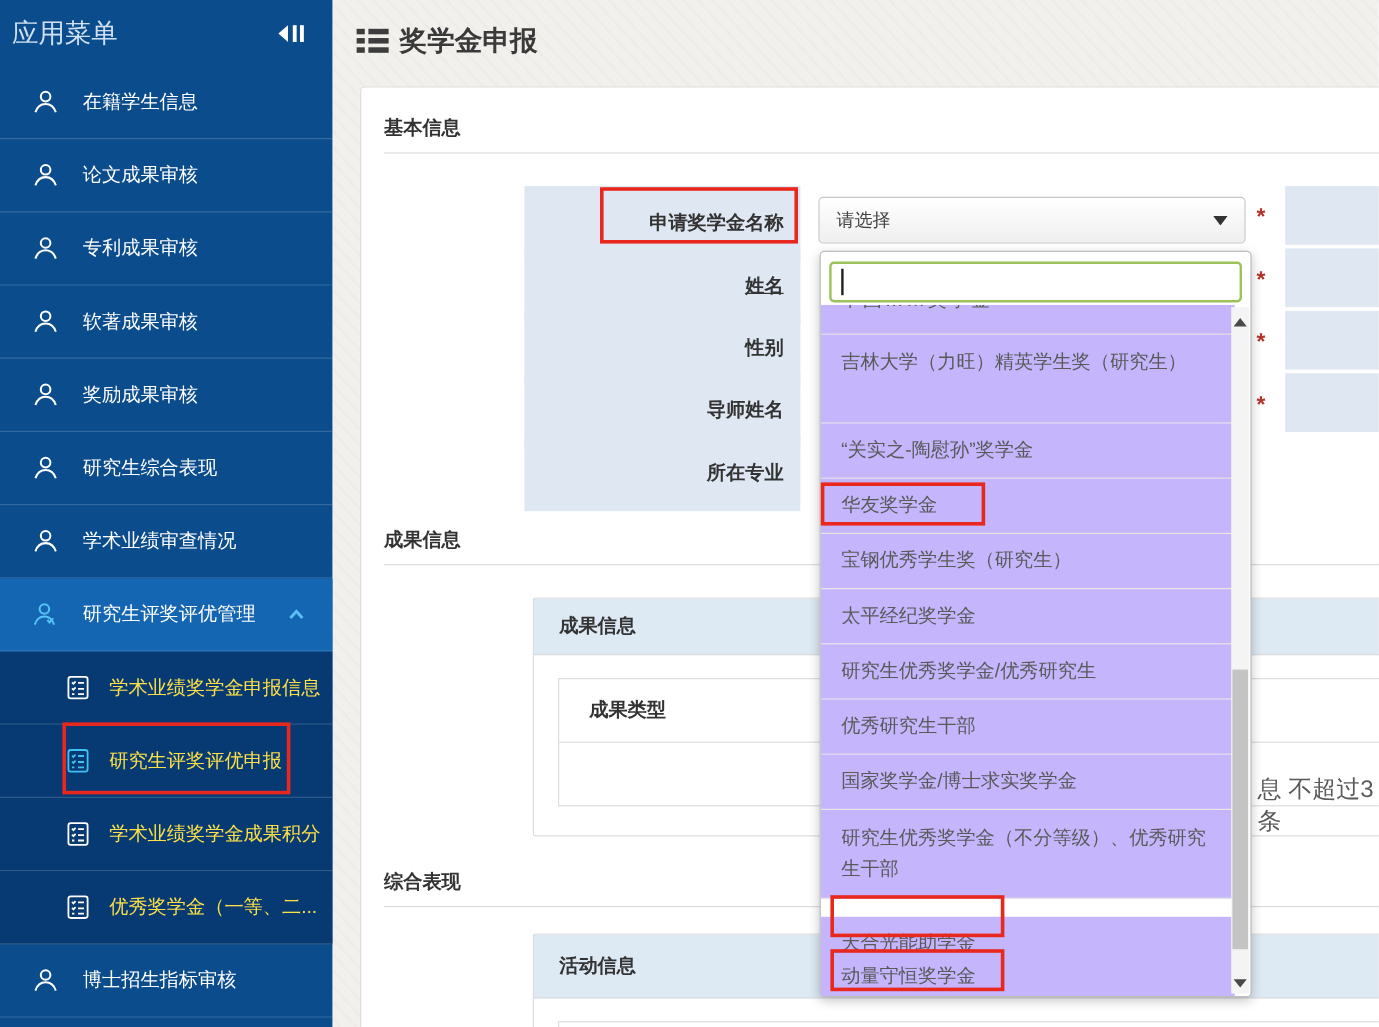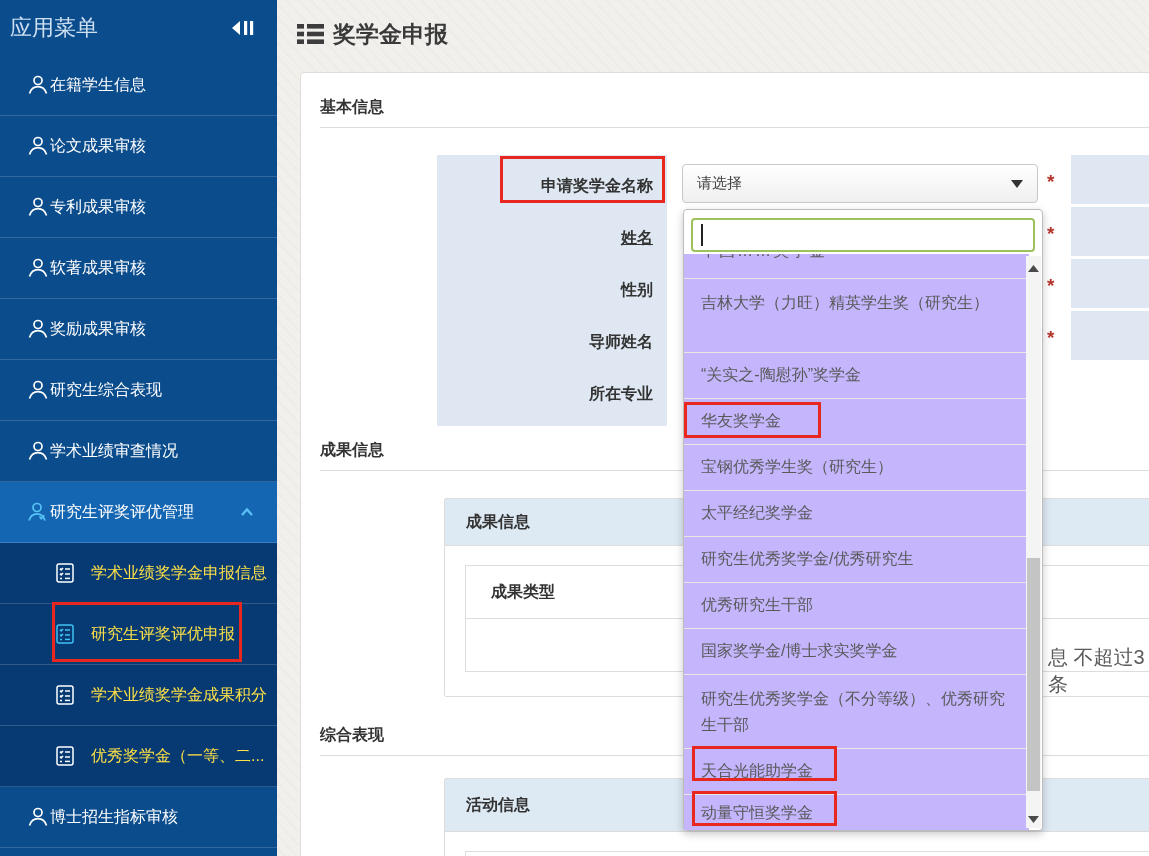--- a/index.html
+++ b/index.html
@@ -5,21 +5,21 @@
   * { margin:0; padding:0; box-sizing:border-box; }
   html,body { width:1149px; height:856px; overflow:hidden;
     font-family:"Liberation Sans","DejaVu Sans",sans-serif; }
   #app { position:relative; width:1149px; height:856px; background:#f2f0ec;
     background-image:repeating-linear-gradient(47deg, rgba(120,110,95,0.03) 0 2px, transparent 2px 9px); }
 
   
   .sidebar { position:absolute; left:0; top:0; width:277px; height:856px; background:#0b4c8c; z-index:5; }
   .sb-head { height:55px; display:flex; align-items:center; justify-content:space-between; padding:0 22px 0 10px; }
   .sb-title { color:#cfe0f2; font-size:22px; }
-  .s-item { height:61px; display:flex; align-items:center; padding-left:26px;
+  .s-item { height:61px; display:flex; align-items:center; gap:19px; padding-left:26px;
     border-bottom:1px solid rgba(255,255,255,0.16); color:#fff; font-size:16px; position:relative; cursor:pointer; }
   .s-item.sub { background:#073a72; padding-left:54px; gap:15px; color:#fde047; }
   .s-item.active-parent { background:#1566b2; }
   .s-item .chev { position:absolute; right:22px; top:22px; }
   .icon-svg { flex:0 0 auto; display:block; }
 
   
   .page-title-icon { position:absolute; left:297px; top:23px; }
   .page-title { position:absolute; left:333px; top:19px; font-size:23px; color:#3a3a3a; }
 
@@ -268,21 +268,21 @@
         </div>
       <div class="ditem two" style="top:25px; height:74px;">吉林大学（力旺）精英学生奖（研究生）</div>
       <div class="ditem" style="top:99px; height:46px;">“关实之-陶慰孙”奖学金</div>
       <div class="ditem" style="top:145px; height:46px;">华友奖学金</div>
       <div class="ditem" style="top:191px; height:46px;">宝钢优秀学生奖（研究生）</div>
       <div class="ditem" style="top:237px; height:46px;">太平经纪奖学金</div>
       <div class="ditem" style="top:283px; height:46px;">研究生优秀奖学金/优秀研究生</div>
       <div class="ditem" style="top:329px; height:46px;">优秀研究生干部</div>
       <div class="ditem" style="top:375px; height:46px;">国家奖学金/博士求实奖学金</div>
       <div class="ditem two" style="top:421px; height:74px;">研究生优秀奖学金（不分等级）、优秀研究生干部</div>
-      <div class="ditem" style="top:495px; height:46px;">天合光能助学金</div>
+      <div class="ditem" style="top:510px; height:46px;">天合光能助学金</div>
       <div class="ditem" style="top:541px; height:37px; border-bottom:none;">动量守恒奖学金</div>
     </div>
 
     <div class="sbar">
       <svg class="sarrow" style="top:8px;" width="15" height="9" viewBox="0 0 15 9">
           <polygon points="7.5,1 13,8 2,8" fill="#4a4a4a"></polygon>
         </svg>
       <div class="sthumb"></div>
       <svg class="sarrow" style="top:559px;" width="15" height="9" viewBox="0 0 15 9">
           <polygon points="2,1 13,1 7.5,8" fill="#4a4a4a"></polygon>

